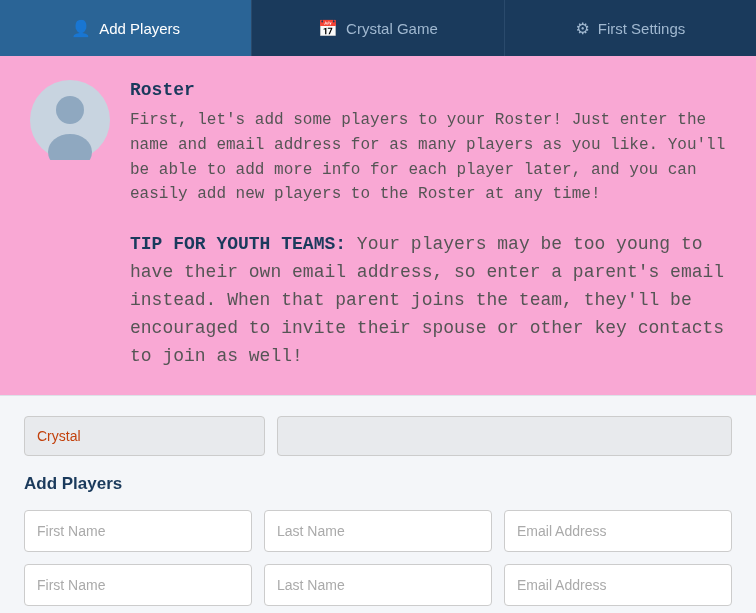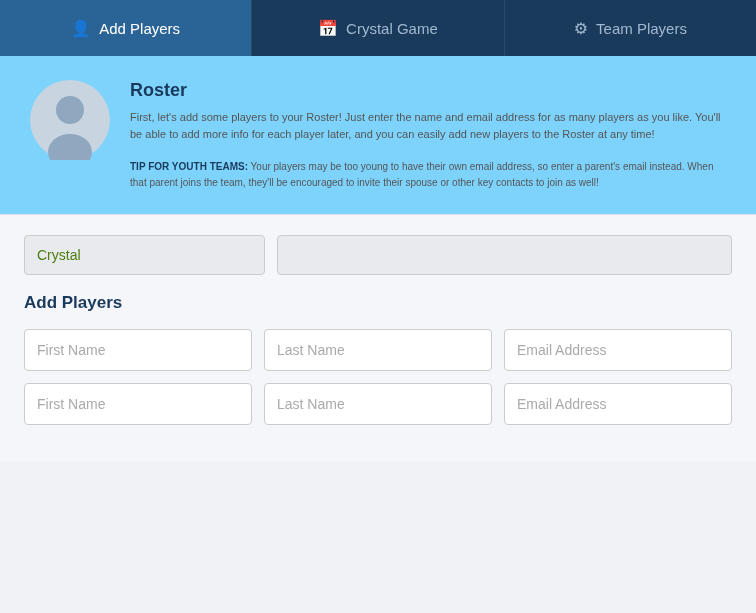--- a/index.html
+++ b/index.html
@@ -35,53 +35,54 @@
     .tab-item.active {
       background: #2a6496;
       color: #fff;
     }
     .tab-item .tab-icon {
       font-size: 16px;
     }
 
     
     .info-card {
-      background: #7dd3fc;
+      background: #f9a8d4;
       margin: 0;
       padding: 24px 30px;
       border-bottom: 1px solid #dde2e8;
       display: flex;
       gap: 20px;
       align-items: flex-start;
+      font-family: Liberation Mono, monospace;
     }
     .avatar-container {
       flex-shrink: 0;
       width: 80px;
       height: 80px;
     }
     .avatar-svg {
       width: 80px;
       height: 80px;
     }
     .info-text h2 {
       color: #1a3a5c;
       font-size: 18px;
       font-weight: 700;
       margin-bottom: 8px;
     }
     .info-text p {
       color: #555;
       line-height: 1.55;
-      margin-bottom: 16px;
-      font-size: 11px;
+      margin-bottom: 24px;
+      font-size: 16px;
     }
     .tip-text {
       color: #555;
       line-height: 1.55;
-      font-size: 10px;
+      font-size: 18px;
     }
     .tip-label {
       font-weight: 700;
       color: #1a3a5c;
     }
 
     
     .form-section {
       background: #f4f6f9;
       padding: 20px 24px 24px 24px;
@@ -94,21 +95,21 @@
       margin-bottom: 18px;
     }
     .existing-field {
       flex: 1;
       height: 40px;
       background: #e8eaed;
       border: 1px solid #ccc;
       border-radius: 4px;
       padding: 0 12px;
       font-size: 14px;
-      color: #4d7c0f;
+      color: #c2410c;
       display: flex;
       align-items: center;
     }
     .existing-field.wide { flex: 2; }
 
     
     .add-players-heading {
       font-size: 17px;
       font-weight: 700;
       color: #1a3a5c;
@@ -143,21 +144,21 @@
   <div class="tab-item active">
     <span class="tab-icon">👤</span>
     <span>Add Players</span>
   </div>
   <div class="tab-item">
     <span class="tab-icon">📅</span>
     <span>Crystal Game</span>
   </div>
   <div class="tab-item">
     <span class="tab-icon">⚙</span>
-    <span>Team Players</span>
+    <span>First Settings</span>
   </div>
 </nav>
 
 <div class="info-card">
   <div class="avatar-container">
     <svg class="avatar-svg" viewBox="0 0 80 80" xmlns="http://www.w3.org/2000/svg">
       <circle cx="40" cy="40" r="40" fill="#c8d4e0"></circle>
       <circle cx="40" cy="30" r="14" fill="#8fa8c0"></circle>
       <ellipse cx="40" cy="72" rx="22" ry="18" fill="#8fa8c0"></ellipse>
     </svg>

